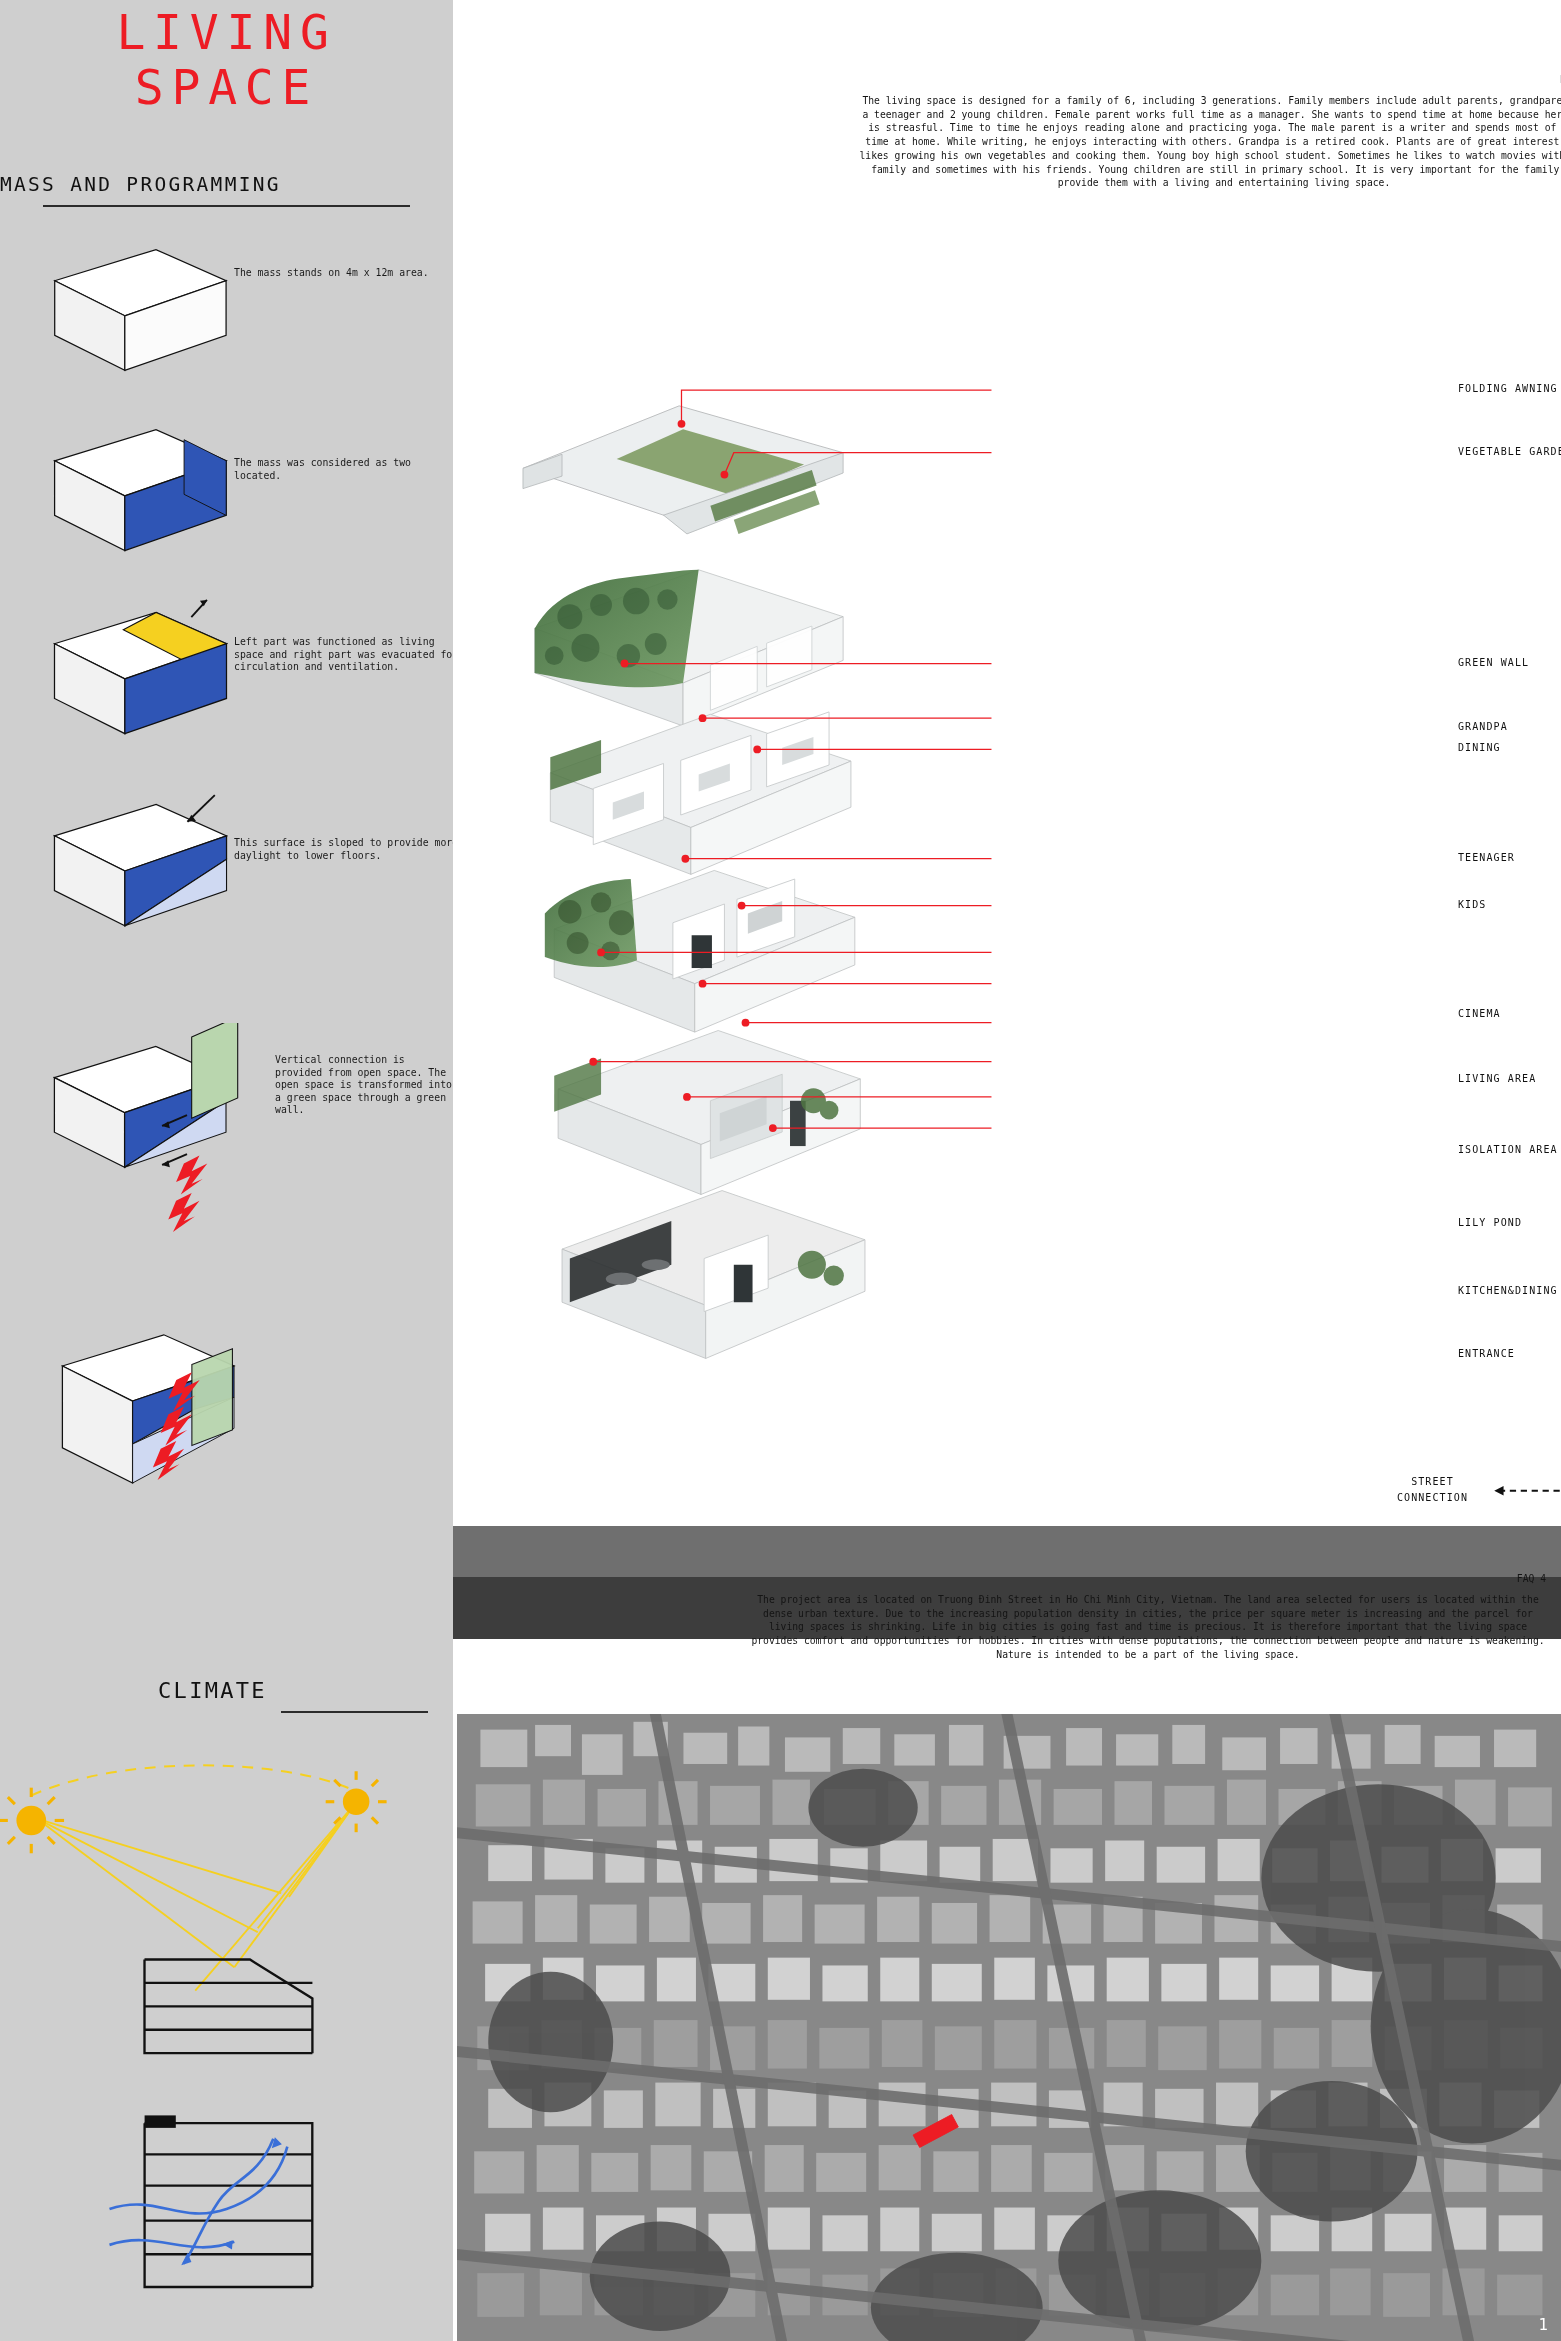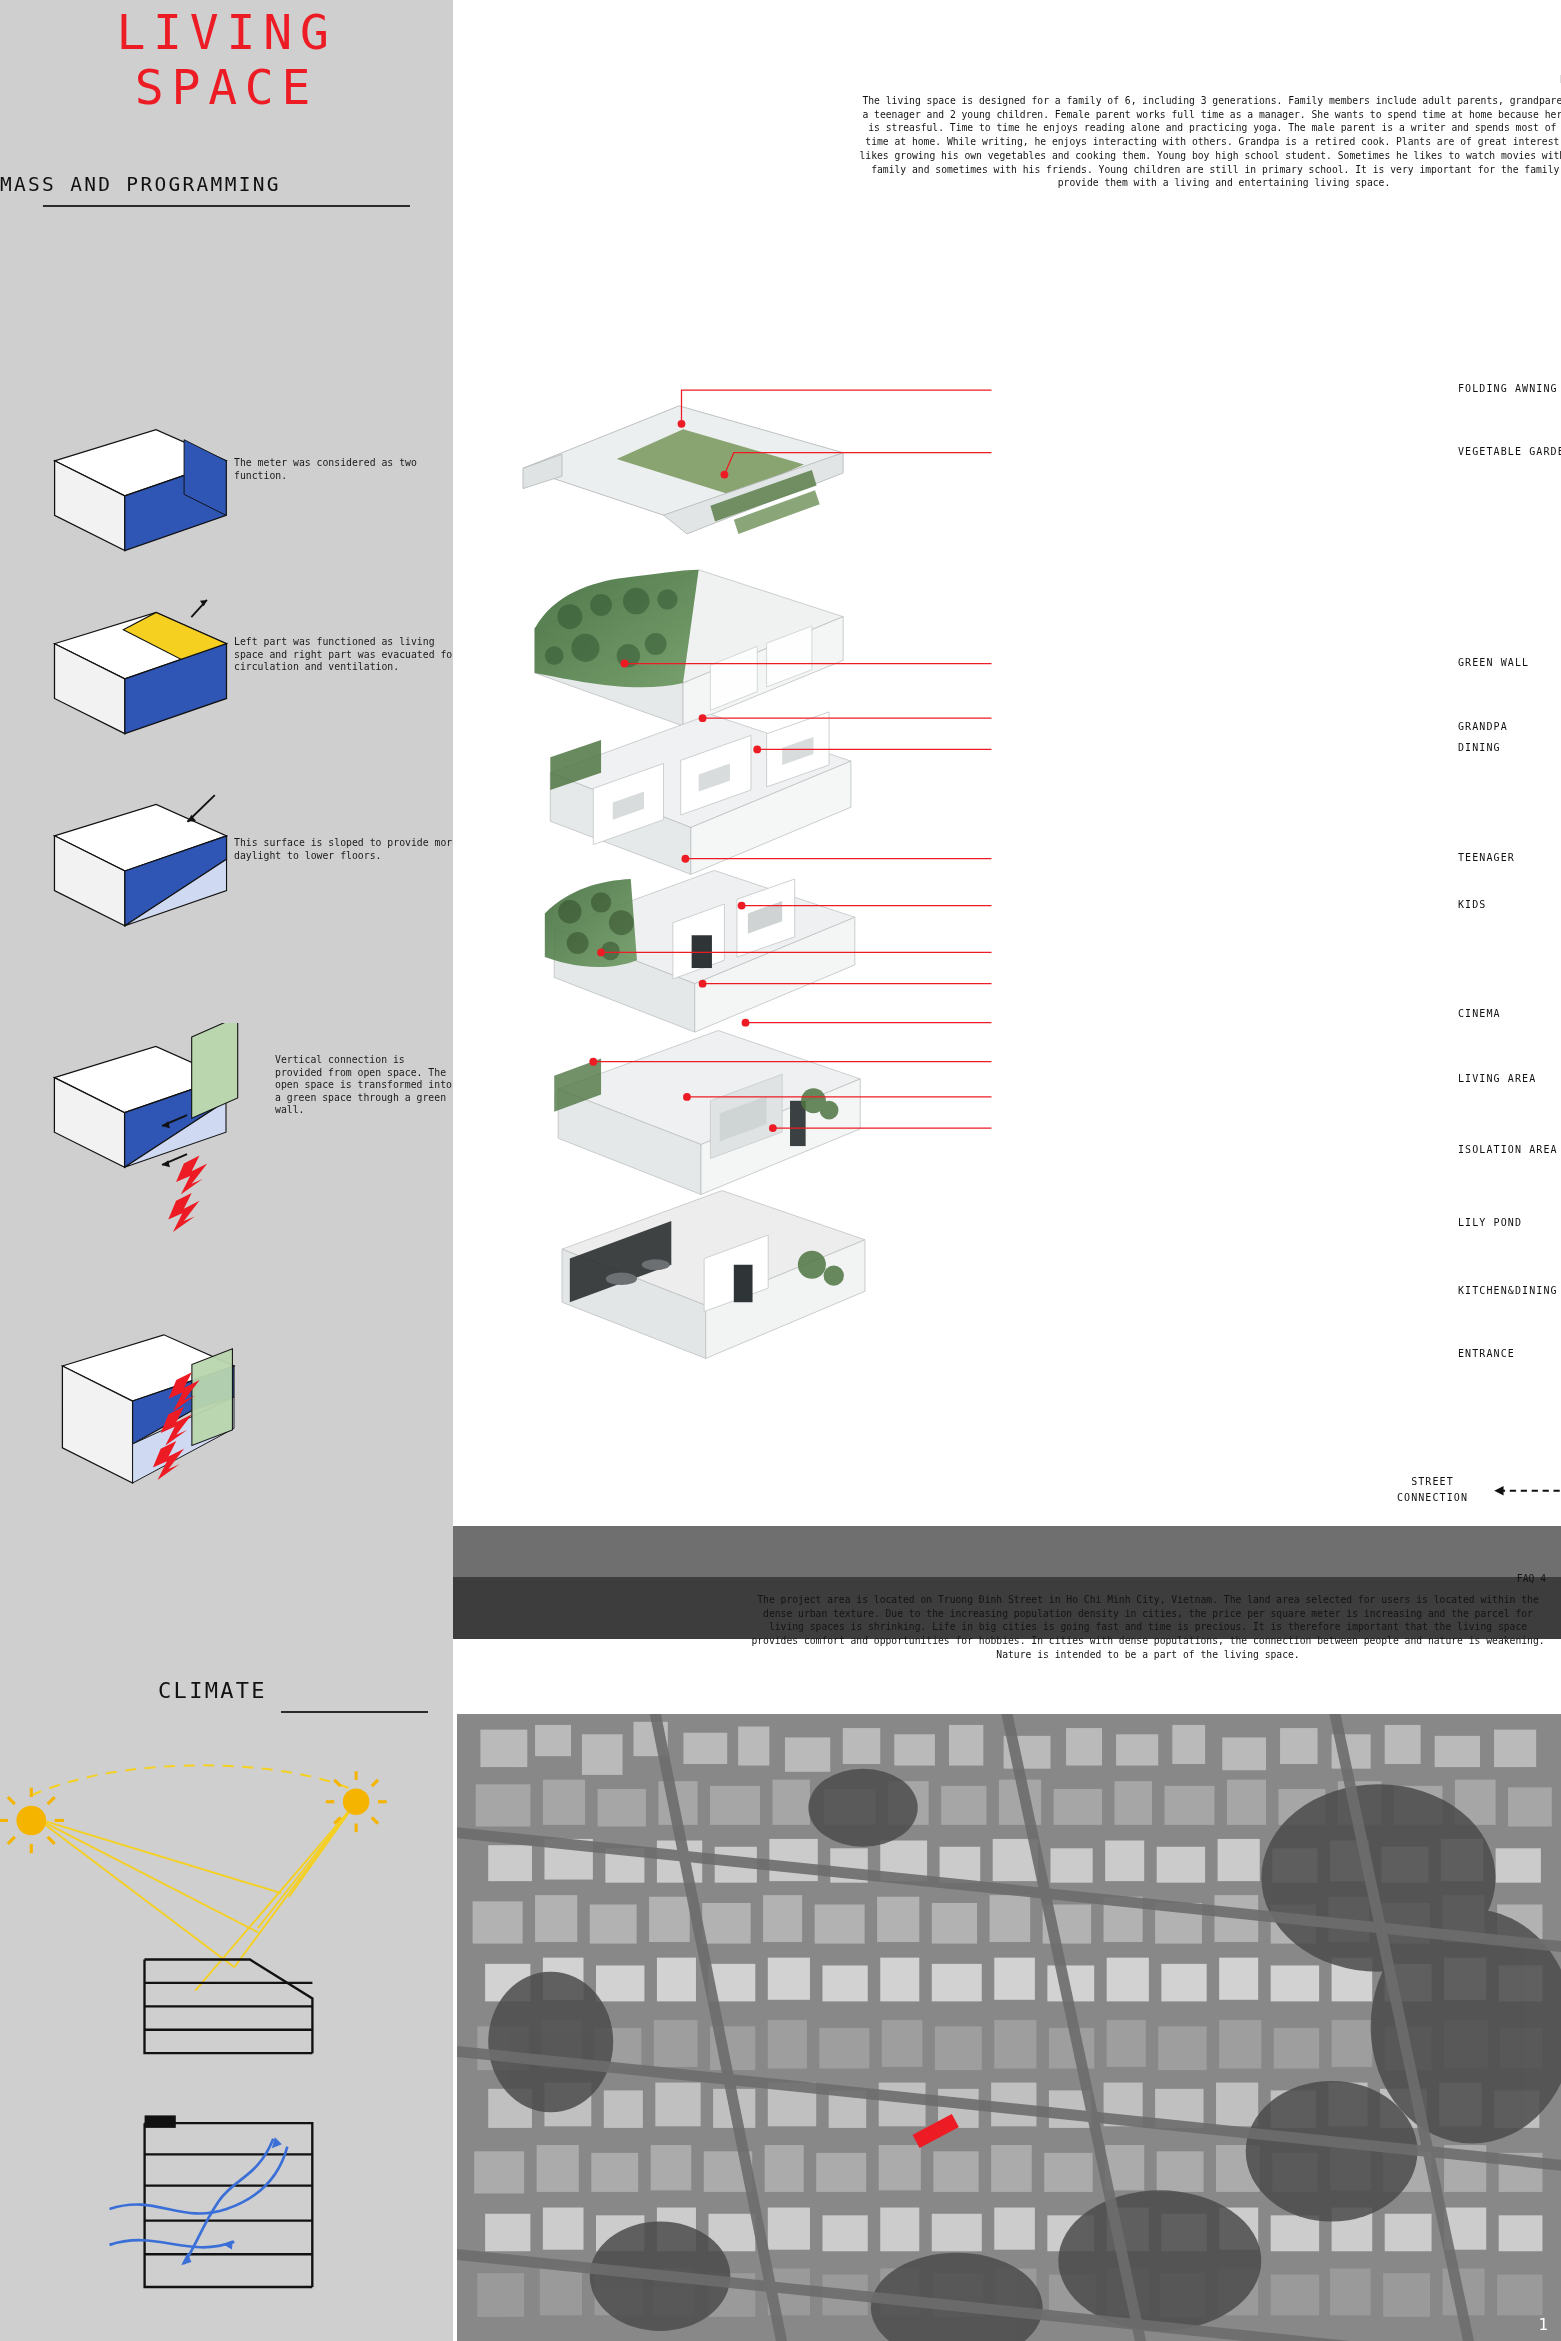--- a/index.html
+++ b/index.html
@@ -43,29 +43,37 @@
 
   <div class="left">
 
     <div class="title">
       <div class="l1">LIVING</div>
       <div class="l2">SPACE</div>
     </div>
     <div class="subtitle">MASS AND PROGRAMMING</div>
     <div class="rule"></div>
 
+    <div class="step" style="top:234px;height:148px;">
+      <svg width="211" height="148" style="position:absolute;left:31px;top:0;" viewBox="0 0 270 190">
+        <polygon points="30,60 160,20 250,60 120,105" fill="#ffffff" stroke="#111" stroke-width="1.6"></polygon>
+        <polygon points="30,60 120,105 120,175 30,130" fill="#f2f2f2" stroke="#111" stroke-width="1.6"></polygon>
+        <polygon points="120,105 250,60 250,130 120,175" fill="#fbfbfb" stroke="#111" stroke-width="1.6"></polygon>
+      </svg>
+      <div class="stepTxt" style="left:234px;top:33px;">The mass stands on 4m x 12m area.</div>
+    </div>
 
     <div class="step" style="top:414px;height:156px;">
       <svg width="211" height="156" style="position:absolute;left:31px;top:0;" viewBox="0 0 270 200">
         <polygon points="30,60 160,20 250,60 120,105" fill="#ffffff" stroke="#111" stroke-width="1.6"></polygon>
         <polygon points="30,60 120,105 120,175 30,130" fill="#f2f2f2" stroke="#111" stroke-width="1.6"></polygon>
         <polygon points="120,105 250,60 250,130 120,175" fill="#2f55b5" stroke="#111" stroke-width="1.6"></polygon>
         <polygon points="196,33 250,60 250,130 196,103" fill="#2f55b5" stroke="#111" stroke-width="1.2"></polygon>
       </svg>
-      <div class="stepTxt" style="left:234px;top:43px;">The meter was considered as two function.</div>
+      <div class="stepTxt" style="left:234px;top:43px;">The mass was considered as two located.</div>
     </div>
 
     <div class="step" style="top:589px;height:172px;">
       <svg width="219" height="172" style="position:absolute;left:31px;top:0;" viewBox="0 0 280 220">
         <polygon points="30,70 160,30 250,70 120,115" fill="#ffffff" stroke="#111" stroke-width="1.6"></polygon>
         <polygon points="160,30 250,70 196,92 118,52" fill="#f5d020" stroke="#111" stroke-width="1.4"></polygon>
         <polygon points="30,70 120,115 120,185 30,140" fill="#f2f2f2" stroke="#111" stroke-width="1.6"></polygon>
         <polygon points="120,115 250,70 250,140 120,185" fill="#2f55b5" stroke="#111" stroke-width="1.6"></polygon>
         <path d="M205,36 L225,14" stroke="#111" stroke-width="2.4" fill="none"></path>
         <path d="M225,14 l-9,1 l5,7 z" fill="#111"></path>

